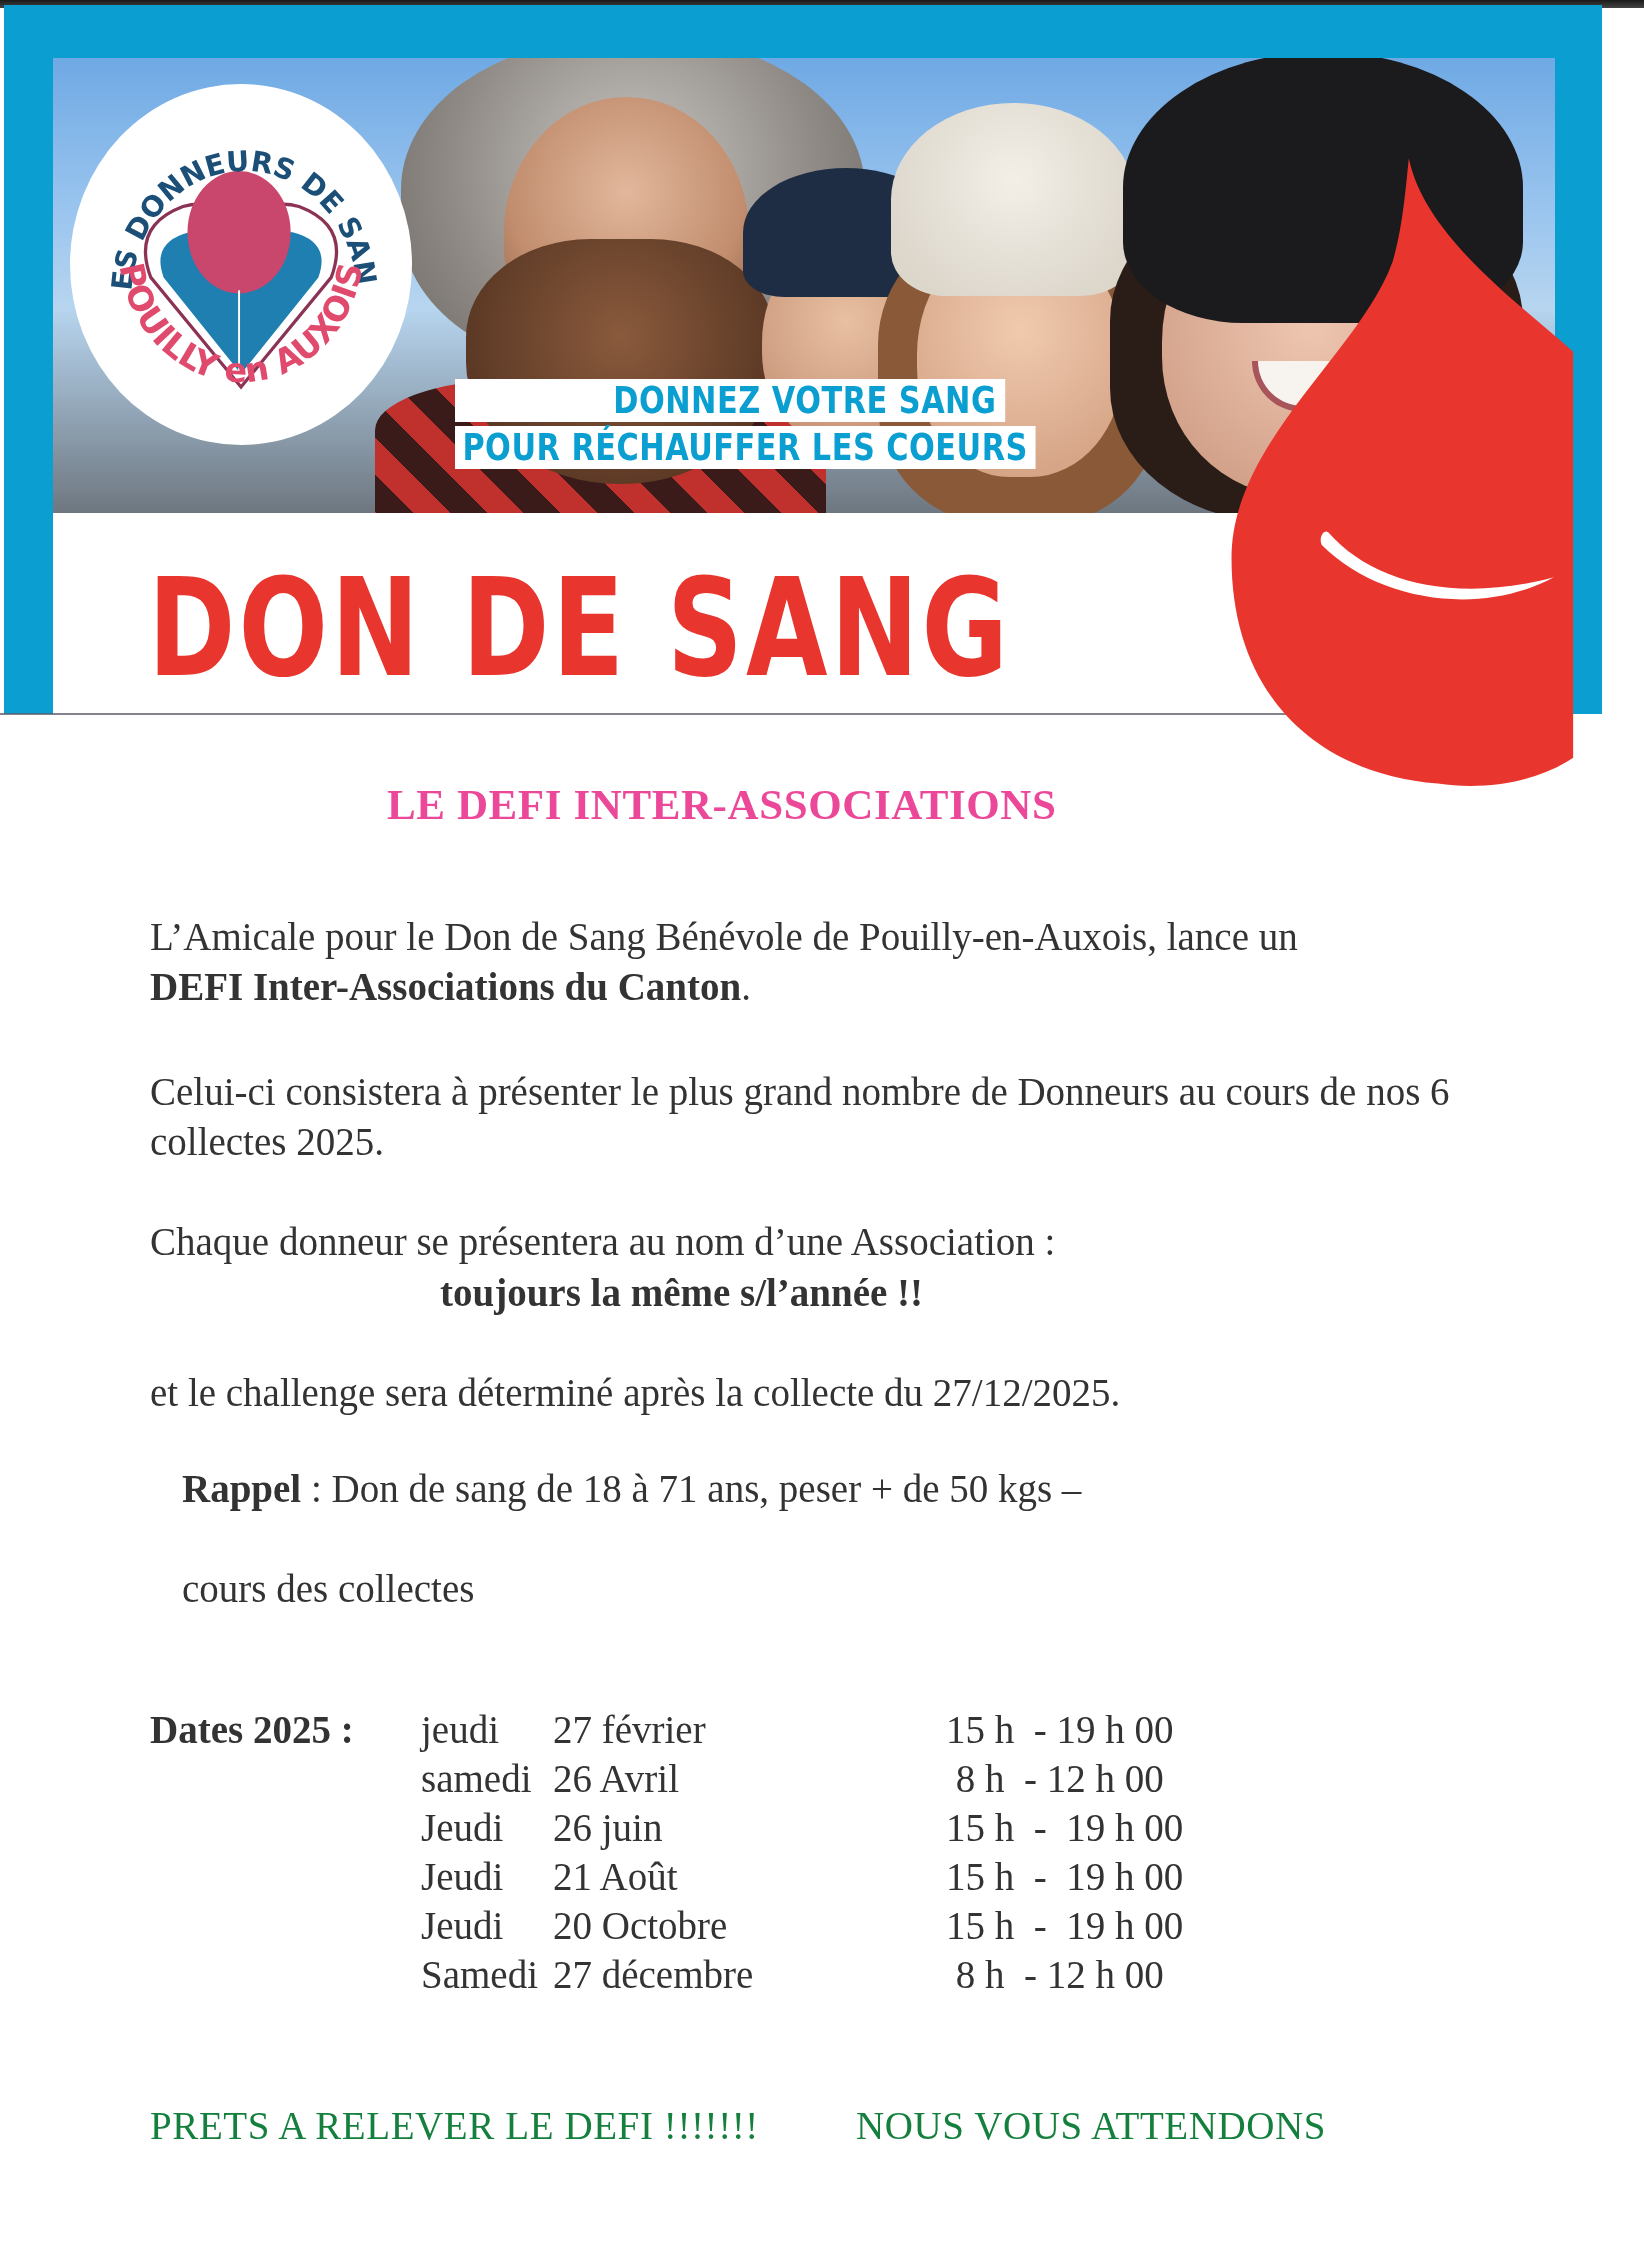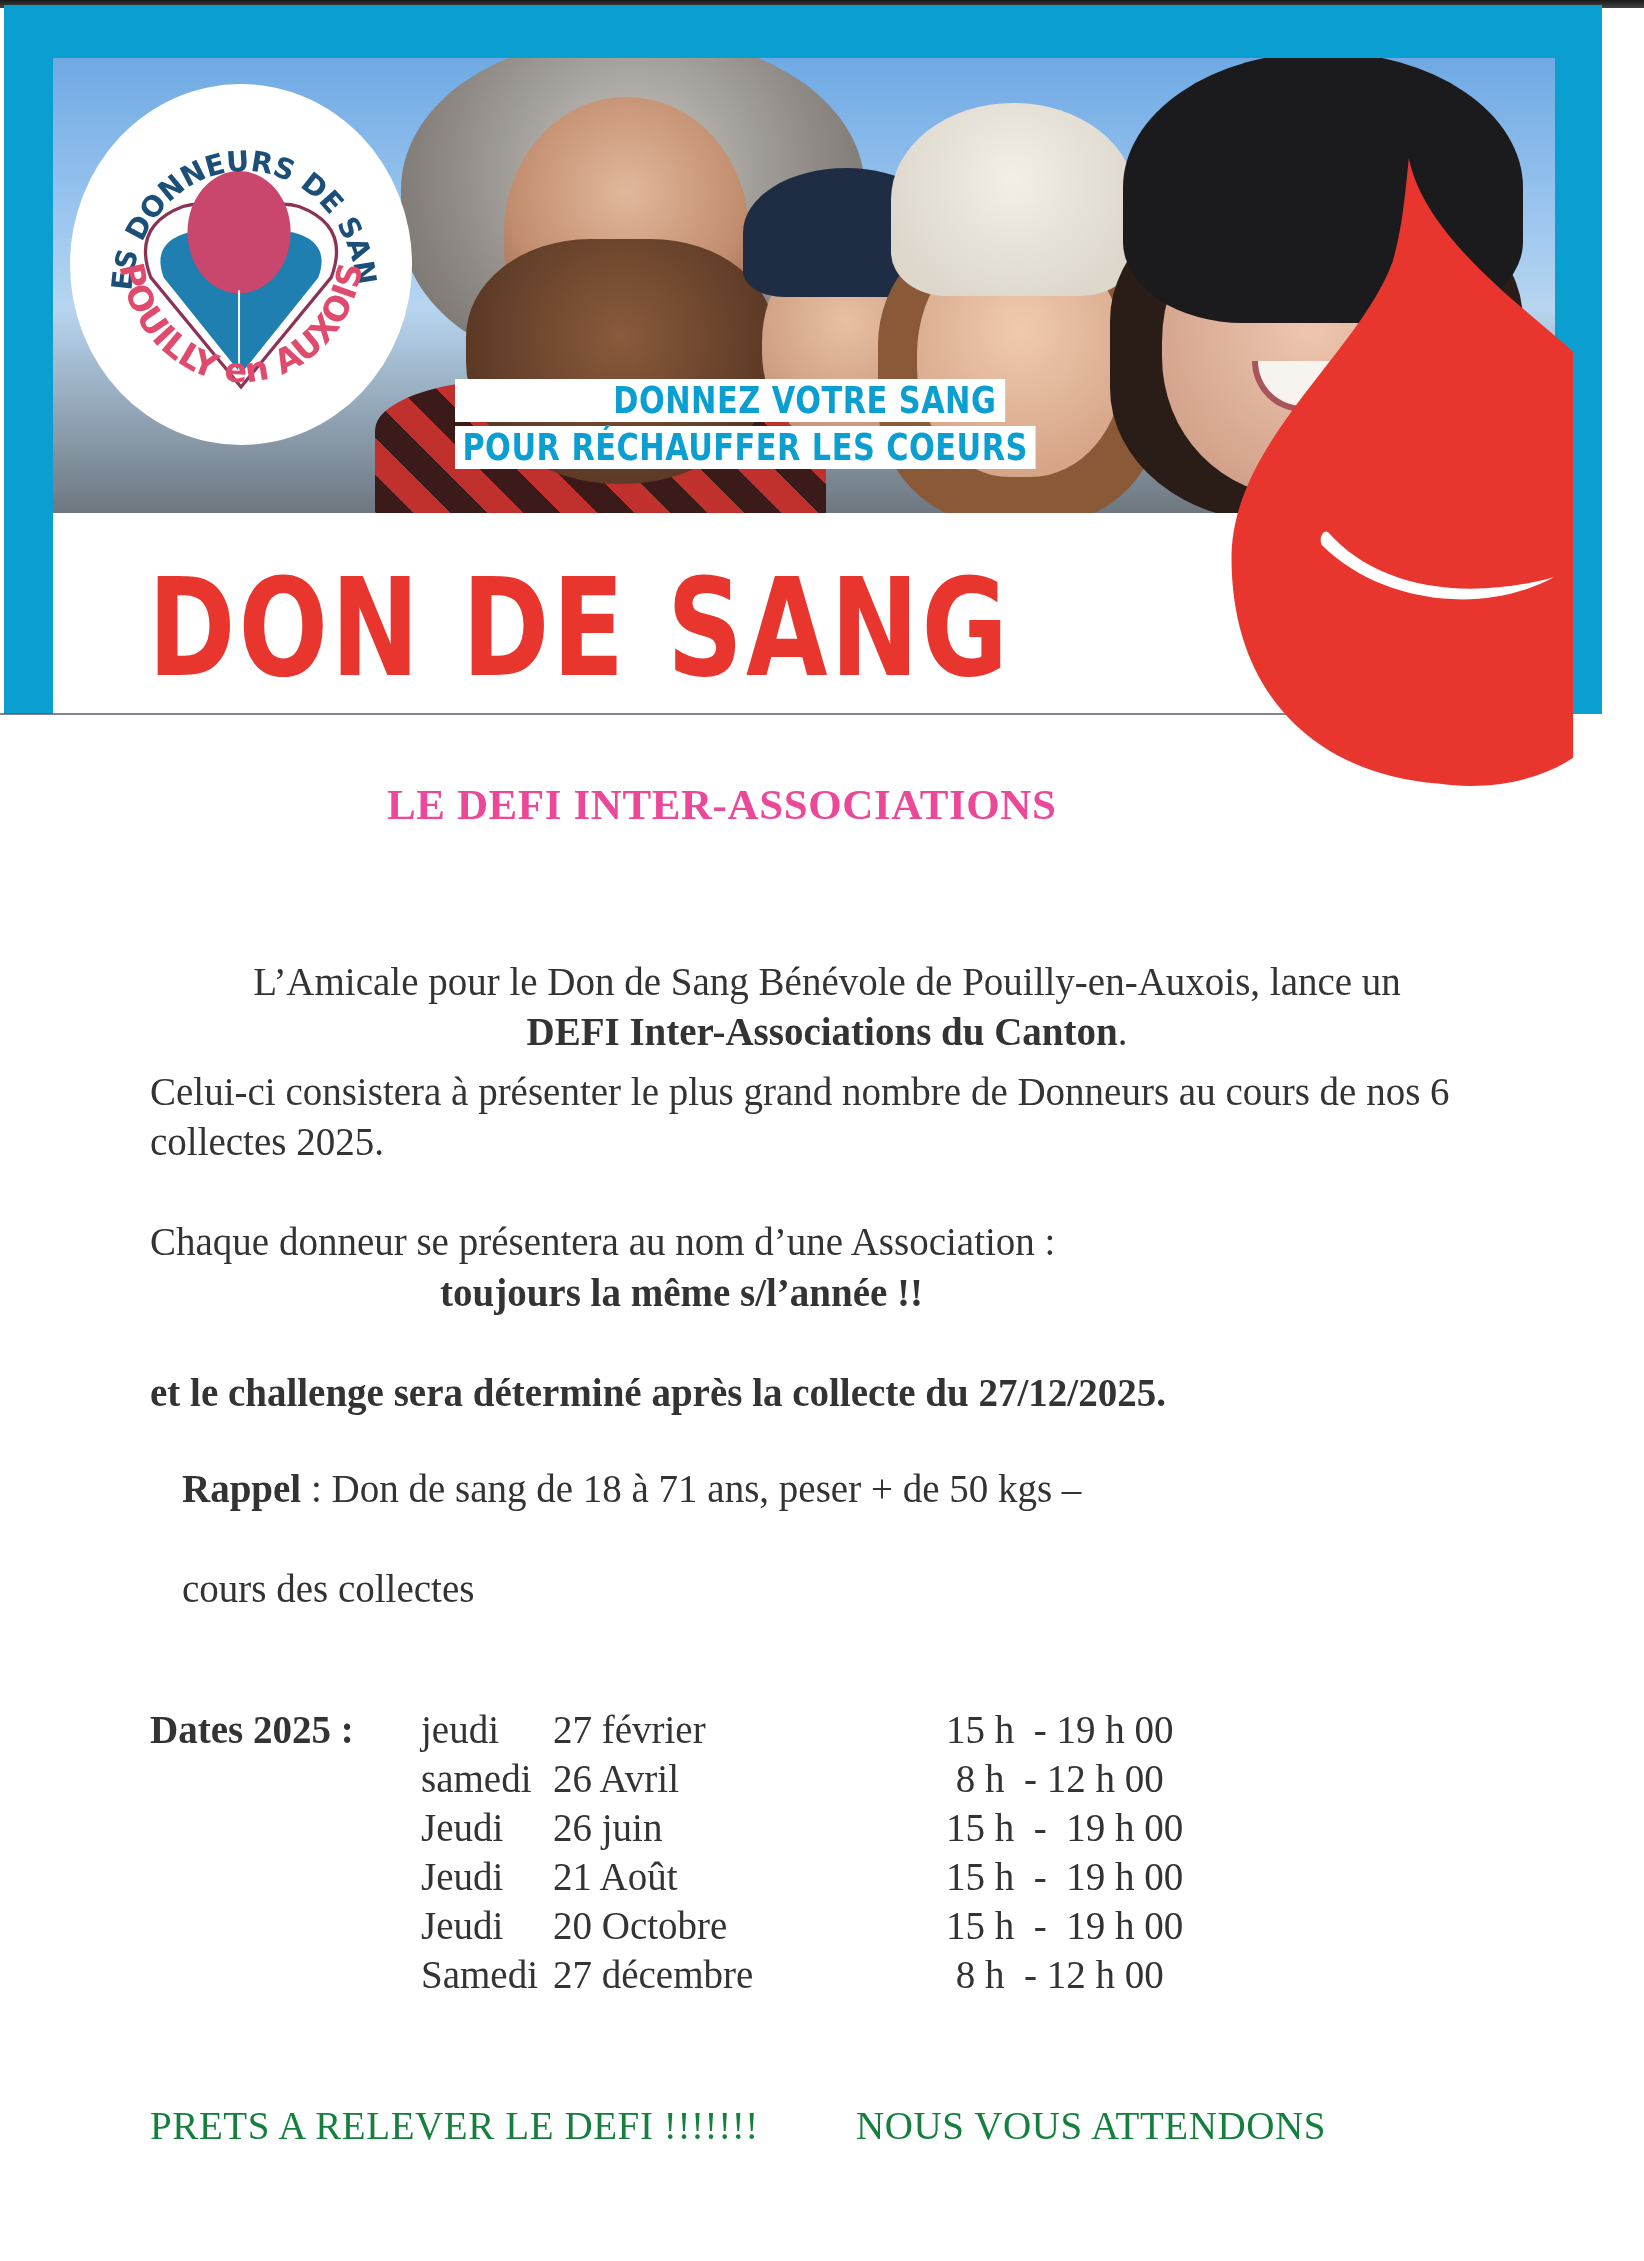--- a/index.html
+++ b/index.html
@@ -67,25 +67,25 @@
     background: #5a5a6a; opacity: .75;
   }
   .drop { position: absolute; left: 1212px; top: 139px; width: 400px; height: 651px; }
 
   .subtitle {
     position: absolute; left: 387px; top: 780px;
     font-weight: bold; font-size: 43px; color: #ec4899; letter-spacing: 0.6px;
   }
   .body-text { position: absolute; left: 150px; font-size: 39px; color: #333; line-height: 50px; }
   .bold { font-weight: bold; }
-  .p1 { top: 957px; width: 1354px; text-align: center; }
+  .p1 { top: 912px; width: 1354px; }
   .p2 { top: 1067px; width: 1354px; }
   .p3 { top: 1217px; width: 1354px; }
   .p3b { top: 1268px; left: 440px; font-weight: bold; text-align: center; }
-  .p4 { top: 1368px; font-weight: bold; }
+  .p4 { top: 1368px; }
   .p5 { top: 1464px; margin-left: 32px; }
   .p5 .indent { padding-left: 162px; }
 
   .dates { position: absolute; left: 150px; top: 1705px; font-size: 39px; color: #333; line-height: 49px; }
   .dates-label { position: absolute; left: 0; top: 0; font-weight: bold; white-space: nowrap; }
   .date-row { position: absolute; left: 271px; white-space: nowrap; }
   .date-row span { position: absolute; top: 0; }
   .c-day { left: 0; }
   .c-date { left: 132px; }
   .c-time { left: 525px; }

